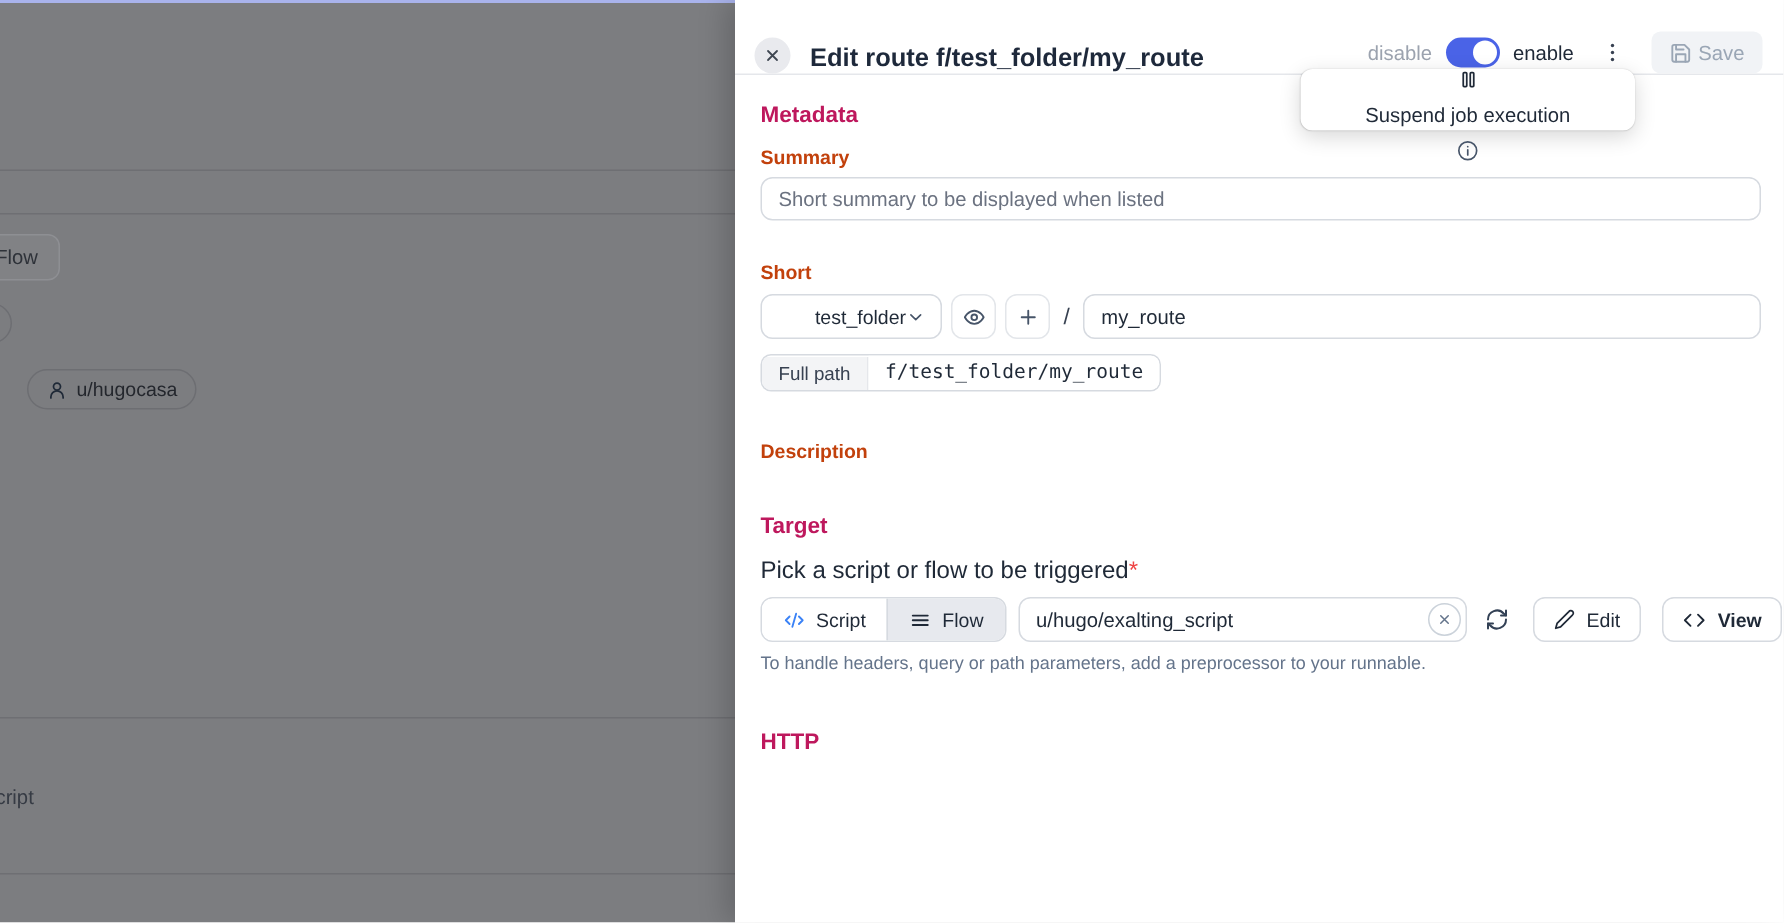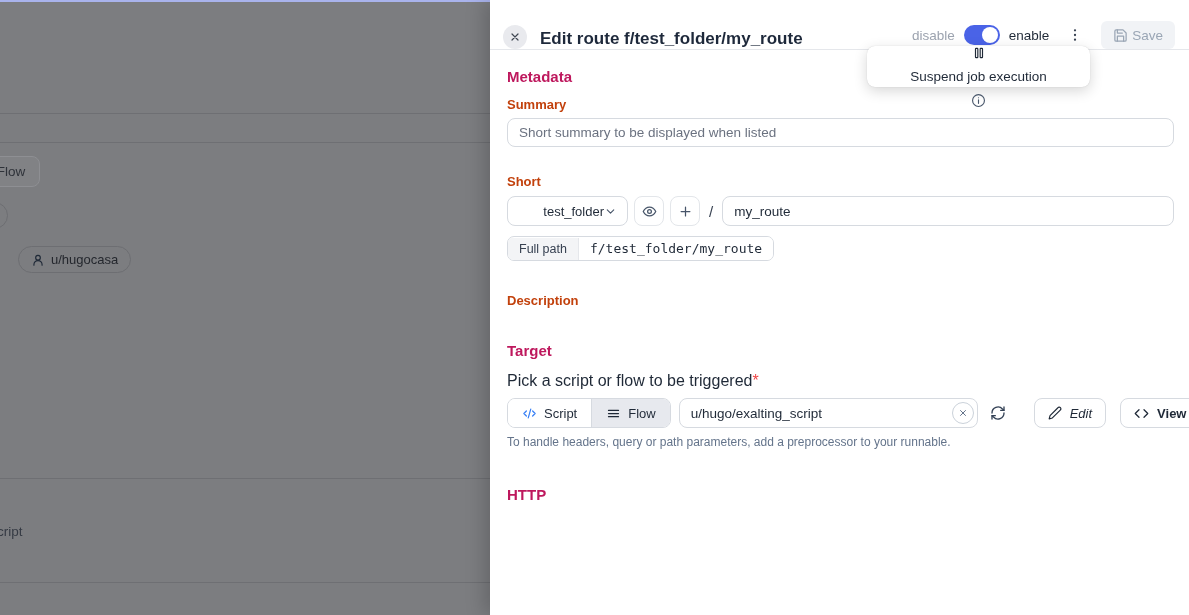--- a/index.html
+++ b/index.html
@@ -73,21 +73,21 @@
   .seg.unselected { background:#e7e9ee; border-left:1px solid #d6dae0; font-weight:500; }
   .runnable-wrap { position:relative; width:299px; flex:0 0 auto; }
   .runnable-input { width:100%; height:30px; border:1px solid #d6dae0; border-radius:8px; padding:0 36px 0 11px; font-size:13.5px;
     font-family:"Liberation Sans", sans-serif; color:#1f2937; outline:none; }
   .clear-btn { position:absolute; right:4px; top:4px; width:22px; height:22px; border-radius:50%; border:1px solid #cbd2da; background:#fff;
     display:flex; align-items:center; justify-content:center; color:#64748b; cursor:pointer; }
   .refresh-btn { border:none; background:transparent; color:#334155; display:flex; align-items:center; justify-content:center; width:26px; height:26px; cursor:pointer; margin-left:4px; }
   .outline-btn { height:30px; padding:0 13px; border:1px solid #d6dae0; border-radius:8px; background:#fff; display:flex; align-items:center; gap:8px;
     font-size:13px; color:#1f2937; cursor:pointer; font-weight:500; }
   .outline-btn.view { font-weight:700; margin-left:6px; }
-  .edit-gap { margin-left:20px;font-style:italic; }
+  .edit-gap { margin-left:8px; }
   .helper-text { margin-top:7px; font-size:12px; color:#64748b; }
 
   .mt-summary { margin-top:12px; }
   .mt-input { margin-top:6px; }
   .mt-path { margin-top:27px; }
   .mt-desc { margin-top:32px; }
   .mt-target { margin-top:34px; }
   .mt-pick { margin-top:13px; font-size:16px; font-weight:400; color:#1f2937; }
   .mt-http { margin-top:37px; }
   svg { display:block; }

